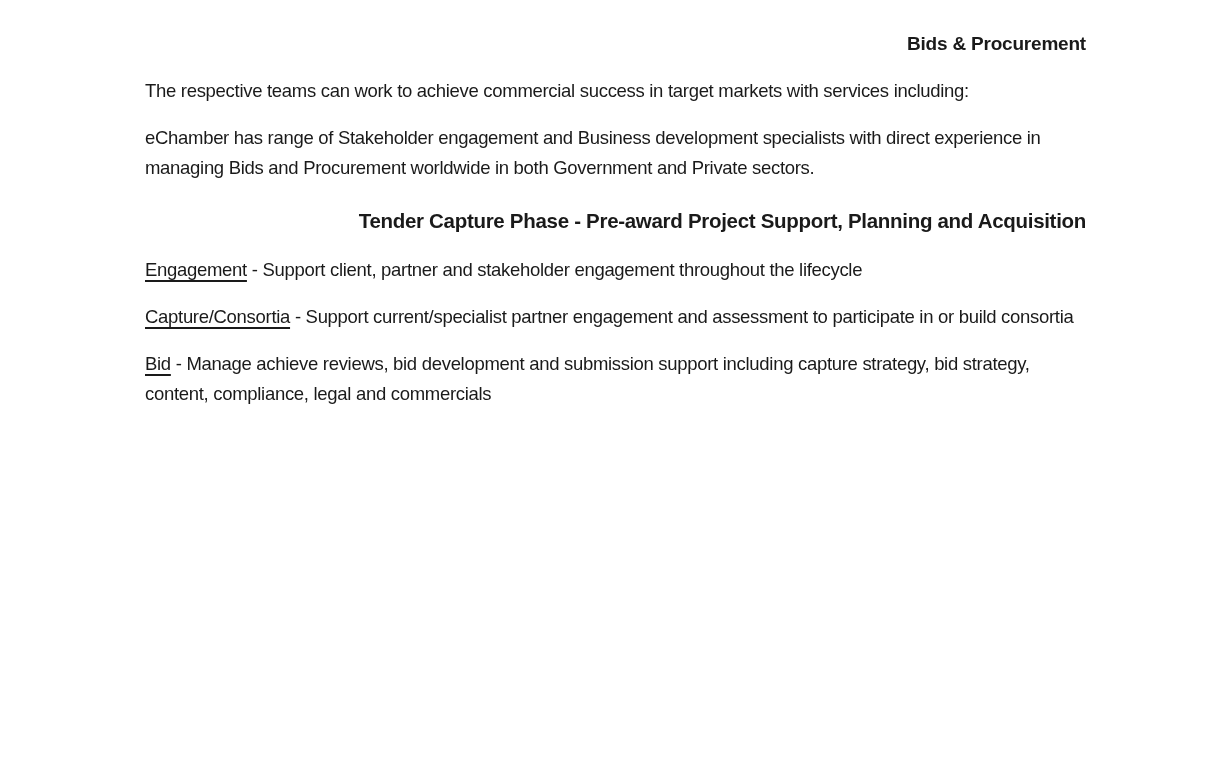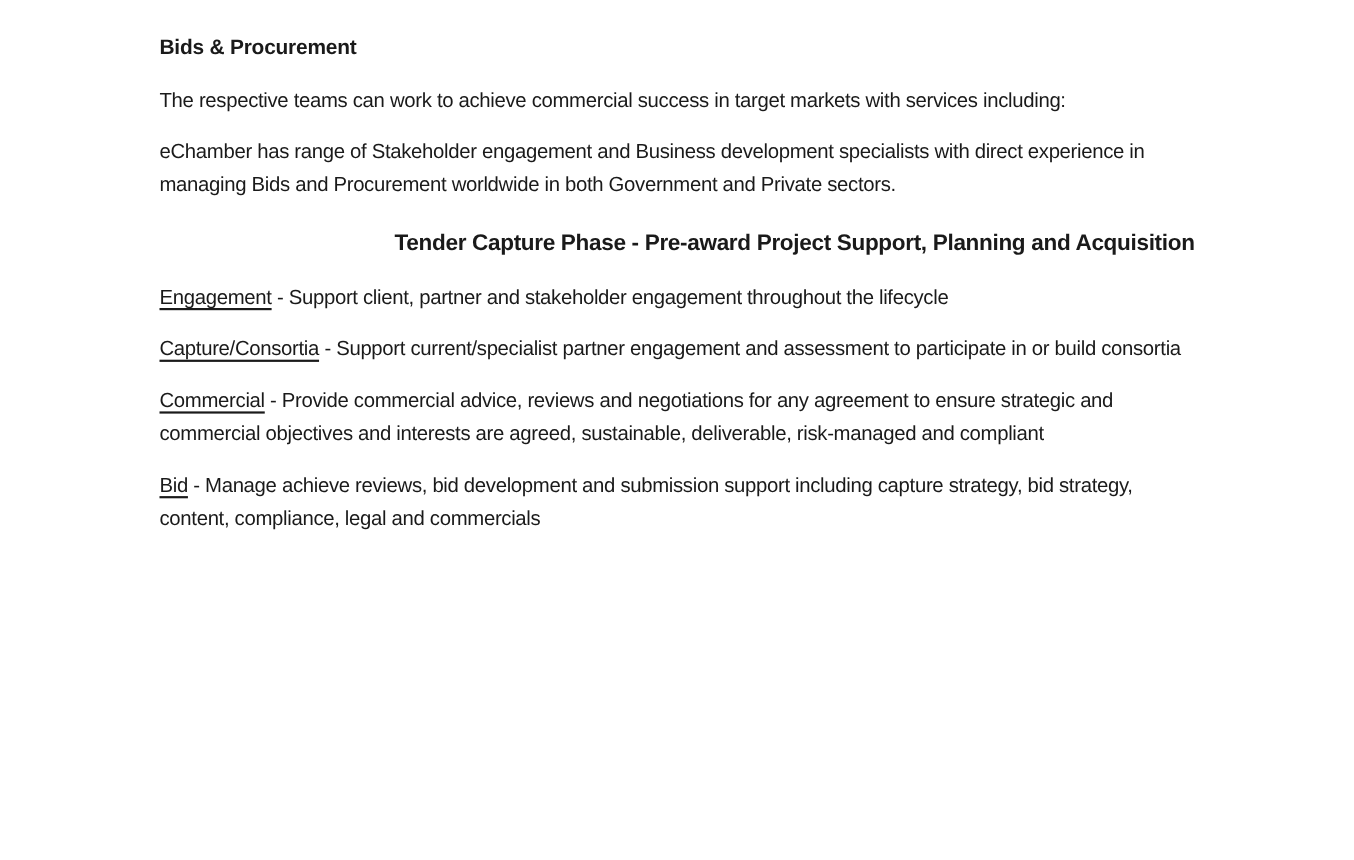--- a/index.html
+++ b/index.html
@@ -12,21 +12,21 @@
   body {
     font-family: "Liberation Sans", "DejaVu Sans", sans-serif;
     color: #1a1a1a;
   }
   .doc-page {
     width: 941px;
     margin: 0 auto;
     padding-top: 31px;
   }
   .doc-title {
-    text-align: left;
+    text-align: right;
     font-size: 19px;
     font-weight: 700;
     line-height: 26px;
     letter-spacing: -0.2px;
     margin-bottom: 19px;
   }
   .doc-paragraph {
     font-size: 18.5px;
     line-height: 30px;
     letter-spacing: -0.3px;
@@ -69,21 +69,18 @@
 
   <p class="service-item">
     <span class="service-term">Engagement</span><span> - Support client, partner and stakeholder engagement throughout the lifecycle</span>
   </p>
 
   <p class="service-item">
     <span class="service-term">Capture/Consortia</span><span> - Support current/specialist partner engagement and assessment to participate in or build consortia</span>
   </p>
 
 
-  <p class="service-item">
-    <span class="service-term">Commercial</span><span> - Provide commercial advice, reviews and negotiations for any agreement to ensure strategic and commercial objectives and interests are agreed, sustainable, deliverable, risk-managed and compliant</span>
-  </p>
 
   <p class="service-item">
     <span class="service-term">Bid</span><span> - Manage achieve reviews, bid development and submission support including capture strategy, bid strategy, content, compliance, legal and commercials</span>
   </p>
 
 </div>
 
 </body></html>

